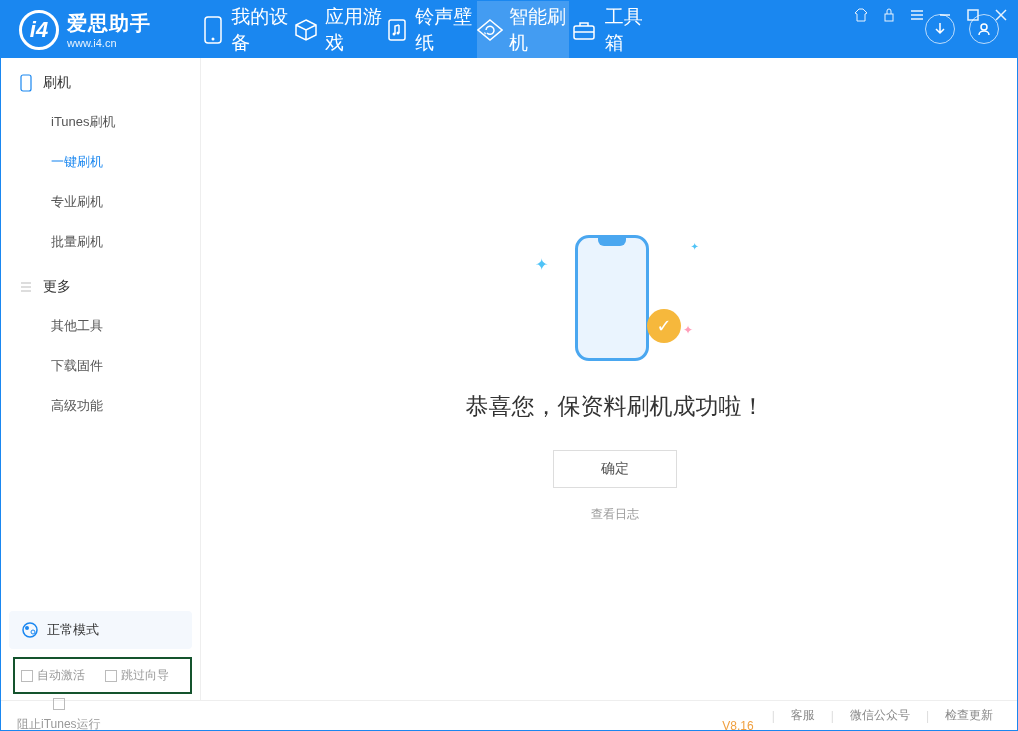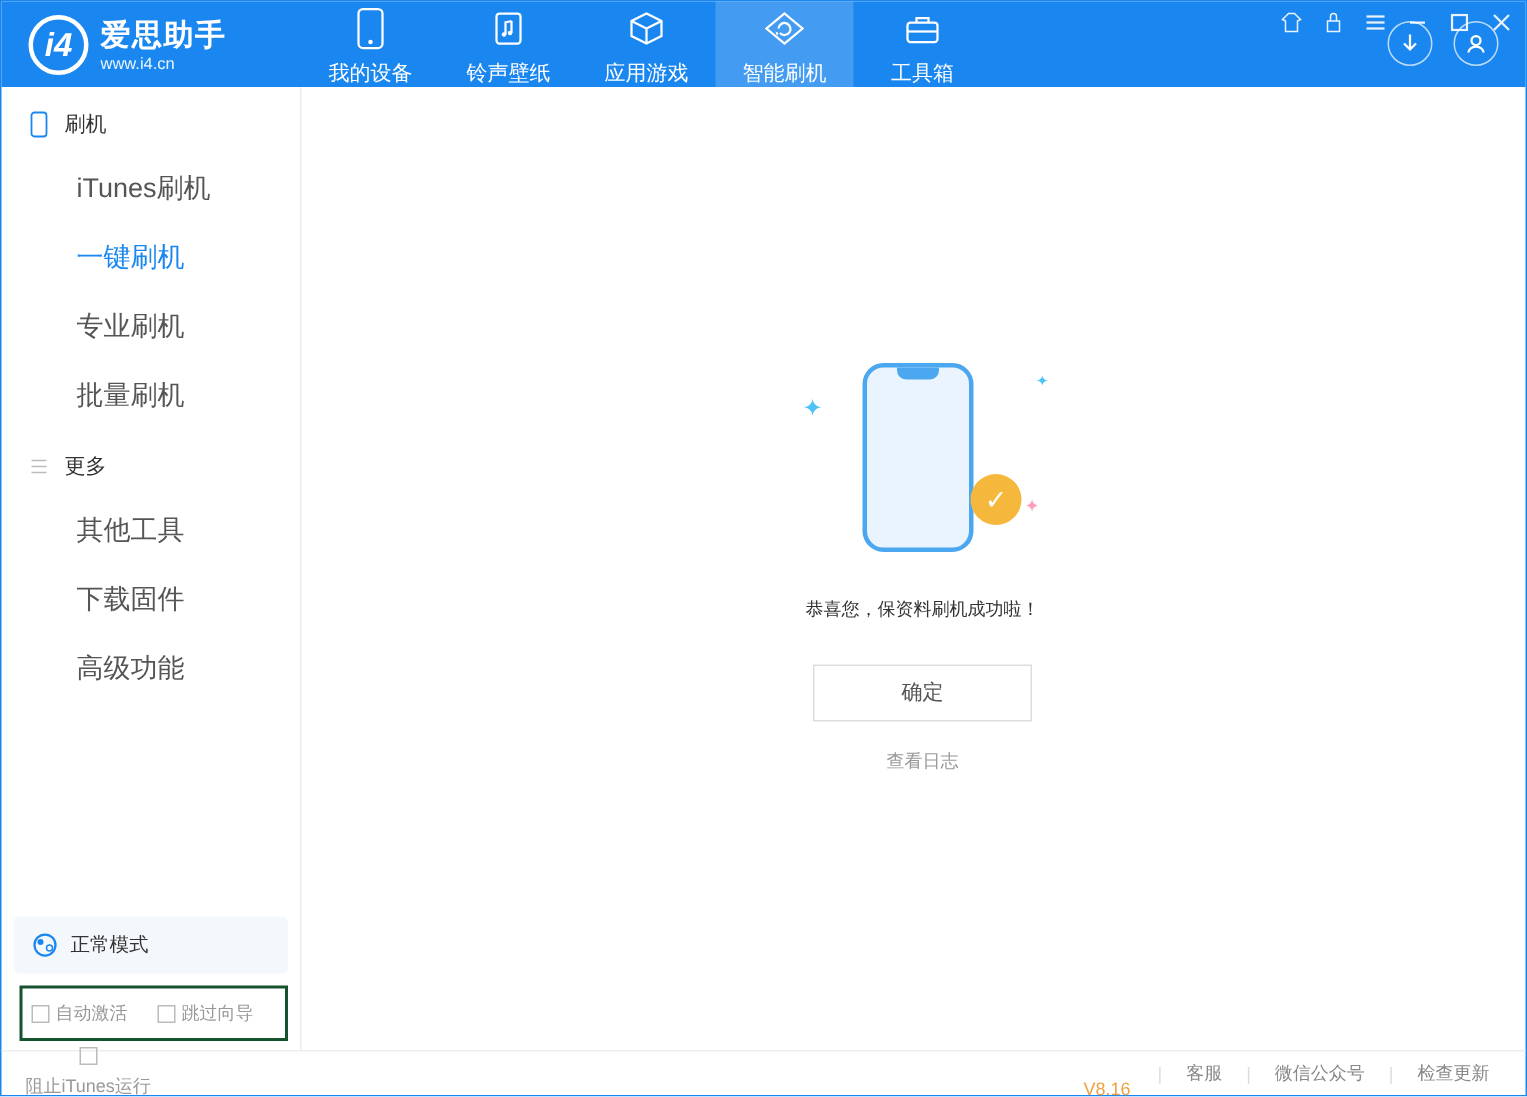--- a/index.html
+++ b/index.html
@@ -8,36 +8,36 @@
 
 
 .header { height: 57px; background: linear-gradient(90deg, #1a87f0 0%, #1a87f0 100%); display: flex; align-items: center; color: #fff; position: relative; }
 .logo-block { display:flex; align-items:center; padding-left:18px; width:200px; }
 .logo-ring { width:40px; height:40px; border: 3px solid #fff; border-radius:50%; display:flex; align-items:center; justify-content:center; font-weight:bold; font-size:22px; color:#fff; font-style:italic; }
 .logo-text { margin-left:8px; }
 .logo-title { font-size:20px; font-weight:bold; letter-spacing:1px; }
 .logo-sub { font-size:11px; opacity:0.9; }
 
 .nav-tabs { display:flex; height:100%; }
-.nav-tab { width:92px; height:100%; display:flex; flex-direction:column; align-items:center; justify-content:flex-end; cursor:pointer; color:#fff; font-size:14px; gap:6px; position:relative; }
+.nav-tab { width:92px; height:100%; display:flex; flex-direction:row; align-items:center; justify-content:flex-start; cursor:pointer; color:#fff; font-size:19px; gap:6px; position:relative; }
 .nav-tab.active { background: rgba(255,255,255,0.18); }
 .nav-icon-box { width:30px; height:30px; display:flex; align-items:center; justify-content:center; }
 
 .win-controls { position:absolute; top:6px; right:8px; display:flex; gap:12px; align-items:center; color:#fff; }
 .win-ctrl { cursor:pointer; opacity:0.9; display:flex; align-items:center; justify-content:center; width:16px; height:16px; }
 
 .header-right-icons { position:absolute; right:18px; bottom:14px; display:flex; gap:14px; }
 .hr-icon { width:30px; height:30px; border:1.5px solid rgba(255,255,255,0.7); border-radius:50%; display:flex; align-items:center; justify-content:center; cursor:pointer; }
 
 
 .body { flex:1; display:flex; min-height:0;gap:12px; }
 
 .sidebar { width:200px; border-right:1px solid #eee; display:flex; flex-direction:column; }
 .side-section-title { display:flex; align-items:center; gap:10px; padding:16px 18px 10px; font-size:14px; color:#333; }
-.side-item { padding:11px 18px 11px 50px; font-size:18px; color:#555; cursor:pointer; }
+.side-item { padding:11px 18px 11px 50px; font-size:13px; color:#555; cursor:pointer; }
 .side-item.active { color:#1a87f0; }
 
 .side-footer { margin-top:auto; }
 .mode-box { background:#f4f8fd; margin:8px; padding:10px 12px; border-radius:4px; display:flex; align-items:center; gap:8px; font-size:13px; color:#333; }
 .device-box { background:#f4f8fd; margin:0 8px 8px; padding:10px 12px; border-radius:4px; font-size:13px; }
 .device-name { color:#1a87f0; font-weight:bold; font-size:13px; display:flex; align-items:center; gap:6px;}
 .capacity-pill { display:inline-block; margin-top:6px; font-size:11px; color:#1a87f0; border:1px solid #8fc5f6; padding:1px 10px; border-radius:10px; background:#eaf4fe; }
 .device-type { color:#aaa; font-size:11px; margin-top:4px; }
 
 .checkbox-row { border:2px solid #14532d; margin:6px 8px 6px 12px; padding:8px 6px; display:flex; gap:20px; }
@@ -48,22 +48,22 @@
 .main { flex:1; display:flex; flex-direction:column; align-items:center; justify-content:center; position:relative; }
 .phone-illus { position:relative; width:120px; height:130px; margin-bottom:26px; }
 .sparkle { position:absolute; color:#f6c948; font-size:16px; }
 .sparkle.s1 { left:-20px; top:20px; color:#4fc3f7 }
 .sparkle.s2 { right:-24px; top:6px; color:#4fc3f7; font-size:10px;}
 .sparkle.s3 { right:-18px; bottom:28px; color:#ff9eb9; font-size:12px; }
 .phone-body { position:absolute; left:20px; top:0; width:74px; height:126px; border:3px solid #4aa7f0; border-radius:14px; background:#eaf4fe; }
 .phone-notch { position:absolute; top:0; left:50%; transform:translateX(-50%); width:28px; height:8px; background:#4aa7f0; border-radius:0 0 6px 6px; }
 .check-badge { position:absolute; right:-6px; bottom:22px; width:34px; height:34px; background:#f6b83c; border-radius:50%; display:flex; align-items:center; justify-content:center; color:#fff; font-size:18px;}
 
-.success-text { font-size:12px; color:#333; margin-bottom:28px; }
-.ok-btn { width:146px; height:38px; border:1px solid #ddd; background:#fff; color:#555; font-size:14px; cursor:pointer; margin-bottom:18px; }
+.success-text { font-size:23px; color:#333; margin-bottom:28px; }
+.ok-btn { width:124px; height:38px; border:1px solid #ddd; background:#fff; color:#555; font-size:14px; cursor:pointer; margin-bottom:18px; }
 .view-log { font-size:12px; color:#999; cursor:pointer; }
 
 
 .status-bar { height:30px; border-top:1px solid #eee; display:flex; align-items:center; padding:0 16px; font-size:12px; color:#999; }
 .status-left { display:flex; align-items:center; gap:6px; cursor:pointer;flex-direction:column;}
 .status-left .box { width:12px; height:12px; border:1px solid #bbb; }
 .status-right { margin-left:auto; display:flex; align-items:center; gap:8px; }
 .st-link { cursor:pointer; padding:0 8px; color:#888; }
 .st-sep { color:#ddd; }
 .version { color:#f0a040; margin-right:10px;margin-top:20px; }
@@ -87,36 +87,36 @@
         <div class="nav-icon-box">
           <svg width="22" height="30" viewBox="0 0 22 30">
               <rect x="3" y="2" width="16" height="26" rx="3" fill="none" stroke="#fff" stroke-width="1.5"></rect>
               <circle cx="11" cy="24" r="1.5" fill="#fff"></circle>
             </svg>
         </div>
         <span>我的设备</span>
       </div>
       <div class="nav-tab">
         <div class="nav-icon-box">
+          <svg width="26" height="26" viewBox="0 0 26 26">
+              <path d="M13 3 L23 8 L23 18 L13 23 L3 18 L3 8 Z M3 8 L13 13 L23 8 M13 13 L13 23" fill="none" stroke="#fff" stroke-width="1.5"></path>
+            </svg>
+        </div>
+        <span>应用游戏</span>
+      </div>
+      <div class="nav-tab">
+        <div class="nav-icon-box">
           <svg width="24" height="26" viewBox="0 0 24 26">
               <rect x="4" y="3" width="16" height="20" rx="2" fill="none" stroke="#fff" stroke-width="1.5"></rect>
               <path d="M14 8 L14 16 M14 8 L10 9 L10 17" stroke="#fff" stroke-width="1.5" fill="none"></path>
               <circle cx="9" cy="17" r="1.5" fill="#fff"></circle>
               <circle cx="13" cy="16" r="1.5" fill="#fff"></circle>
             </svg>
         </div>
         <span>铃声壁纸</span>
-      </div>
-      <div class="nav-tab">
-        <div class="nav-icon-box">
-          <svg width="26" height="26" viewBox="0 0 26 26">
-              <path d="M13 3 L23 8 L23 18 L13 23 L3 18 L3 8 Z M3 8 L13 13 L23 8 M13 13 L13 23" fill="none" stroke="#fff" stroke-width="1.5"></path>
-            </svg>
-        </div>
-        <span>应用游戏</span>
       </div>
       <div class="nav-tab active">
         <div class="nav-icon-box">
           <svg width="26" height="26" viewBox="0 0 26 26">
               <path d="M13 3 L25 13 L13 23 L1 13 Z" fill="none" stroke="#fff" stroke-width="1.5"></path>
               <path d="M9 13 a4 4 0 1 1 1 3" fill="none" stroke="#fff" stroke-width="1.5"></path>
               <path d="M9 16 l-2 -1 l1 3 z" fill="#fff"></path>
             </svg>
         </div>
         <span>智能刷机</span>

